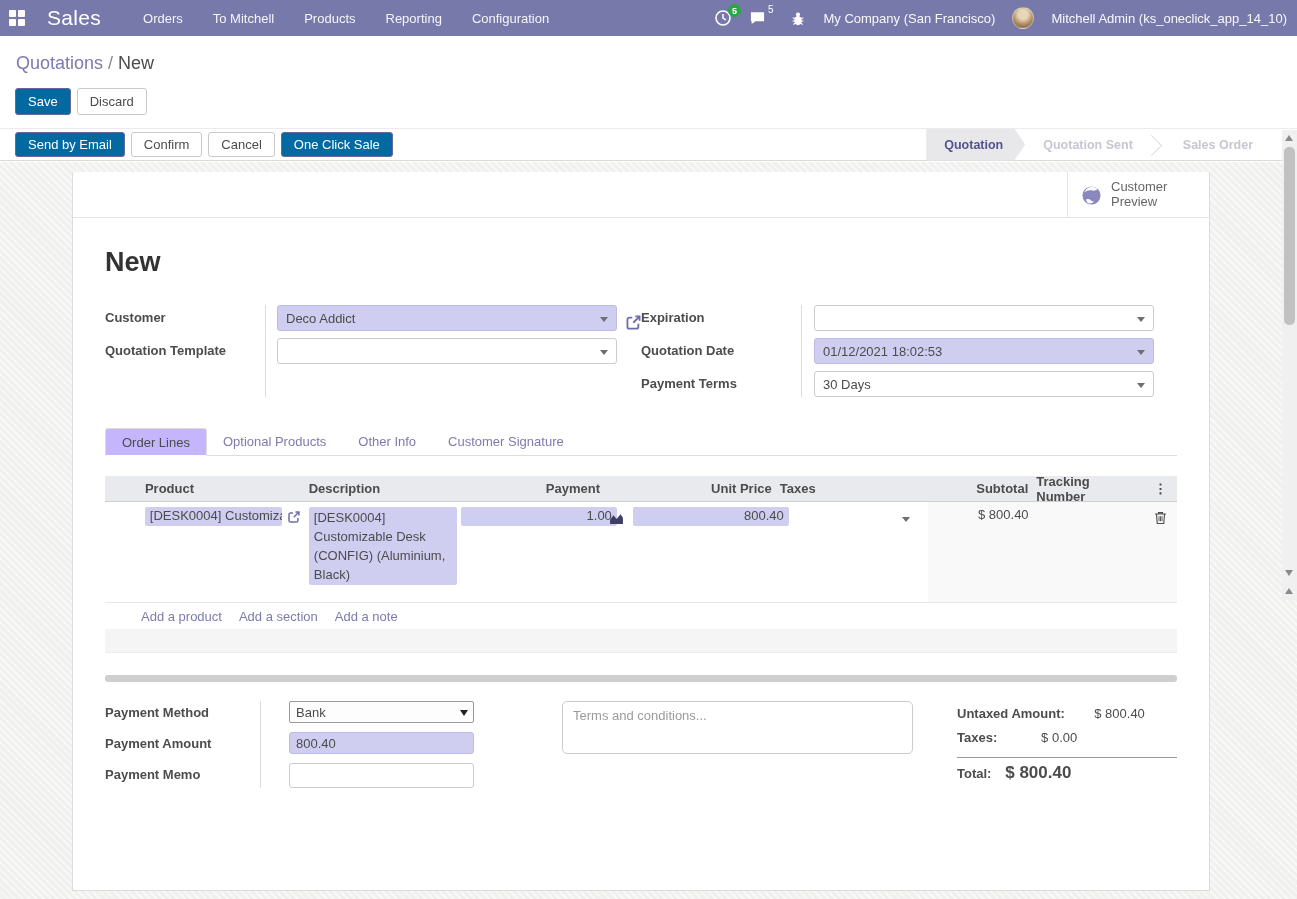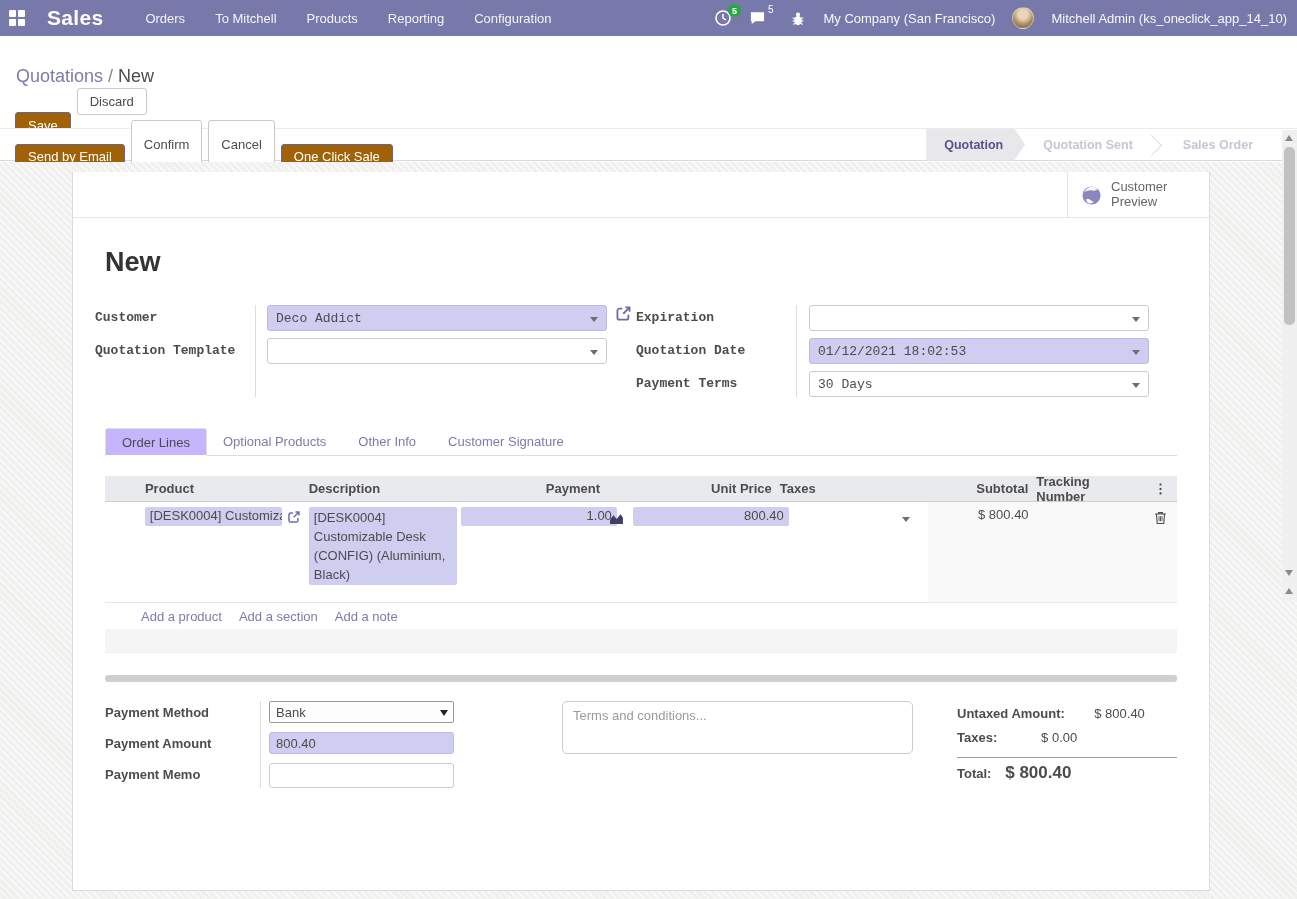--- a/index.html
+++ b/index.html
@@ -3,64 +3,64 @@
 <meta charset="utf-8">
 <style>
   * { box-sizing: border-box; margin: 0; padding: 0; }
   html,body { width:1297px; height:899px; overflow:hidden; }
   body { font-family:"Liberation Sans", sans-serif; font-size:13px; color:#4c4c4c; background:#fff; position:relative; }
 
   
   .topbar { position:absolute; top:0; left:0; width:100%; height:36px; background:#7779ab; display:flex; align-items:center; color:#fff; z-index:30; }
   .apps-icon { width:17px; height:17px; margin-left:9px; display:grid; grid-template-columns:7px 7px; grid-template-rows:7px 7px; gap:2px; cursor:pointer; }
   .apps-icon span { background:#fff; border-radius:1px; }
-  .brand { font-size:21px; font-weight:bold; margin:0 42px 0 21px; letter-spacing:.3px; cursor:pointer; }
+  .brand { font-size:21px; font-weight:normal; margin:0 42px 0 21px; letter-spacing:.3px; cursor:pointer; }
   .topmenu { display:flex; gap:30px; }
   .topmenu .mitem { color:rgba(255,255,255,.92); cursor:pointer;text-align:right; }
   .topbar-right { margin-left:auto; display:flex; align-items:center; gap:17px; padding-right:10px; }
   .tb-icon { position:relative; display:flex; align-items:flex-start; cursor:pointer; }
   .badge { position:absolute; top:-5px; right:-9px; background:#28a745; color:#fff; font-size:9px; font-weight:bold; width:13px; height:13px; border-radius:50%; display:flex; align-items:center; justify-content:center; }
   .supcount { font-size:10px; color:#fff; margin-left:2px; margin-top:-6px; }
   .company-name, .user-name { color:rgba(255,255,255,.95); cursor:pointer; }
   .avatar { width:22px; height:22px; border-radius:50%; background:radial-gradient(circle at 50% 32%, #e9d6b8 28%, #a8885f 62%, #6c5438 100%); border:1px solid rgba(255,255,255,.4); cursor:pointer; }
 
   
-  .breadcrumb-row { position:absolute; top:49px; left:0; width:100%; height:50px; background:#fff; padding:17px 0 0 16px; }
+  .breadcrumb-row { position:absolute; top:36px; left:0; width:100%; height:50px; background:#fff; padding:17px 0 0 16px; }
   .breadcrumb { font-size:18px; }
   .bc-parent { color:#7c7bad; cursor:pointer; }
   .bc-sep { color:#888; }
   .bc-current { color:#4c4c4c; }
   .btn-row1 { position:absolute; top:86px; left:0; width:100%; height:42px; background:#fff; padding:2px 0 0 15px; display:flex; gap:6px; align-items:flex-start; }
   .btn { display:inline-block; border:1px solid #c9c9c9; background:#fff; color:#4c4c4c; font-size:13px; padding:5px 12px; border-radius:3px; cursor:pointer; font-family:"Liberation Sans",sans-serif; }
-  .btn.primary { background:#a16207; border-color:#676699; color:#fff;margin-top:24px; }
+  .btn.primary { background:#0369a1; border-color:#676699; color:#fff; }
   .btn-row2 { position:absolute; top:128px; left:0; width:100%; height:33px; background:#fff; border-top:1px solid #ebebeb; border-bottom:1px solid #d9d9d9; display:flex; align-items:center; padding-left:15px; }
   .btn-row2 .btn { padding:4px 12px; }
   .btn-row2 .grp { display:flex; gap:6px; }
 
   
   .statusbar { margin-left:auto; margin-right:26px; display:flex; align-items:center; height:32px; }
   .status-step { font-weight:bold; font-size:12.5px; line-height:32px; padding:0 18px; color:#c6c6d5; cursor:pointer; }
   .status-step.active { background:#e8e8eb; color:#55528f; padding:0 22px 0 18px;
       clip-path:polygon(0 0, calc(100% - 11px) 0, 100% 50%, calc(100% - 11px) 100%, 0 100%); }
   .status-sep { width:14px; height:32px; position:relative; overflow:hidden; }
   .status-sep::before { content:""; position:absolute; left:-7px; top:9px; width:14px; height:14px; border-top:1px solid #dcdce2; border-right:1px solid #dcdce2; transform:rotate(45deg); }
 
   
   .content { position:absolute; top:162px; left:0; right:0; bottom:0; background-color:#f0f0ef;
       background-image:repeating-linear-gradient(45deg, rgba(255,255,255,.55) 0 2px, transparent 2px 5px); }
   .sheet { position:absolute; left:72px; top:10px; width:1138px; height:719px; background:#fff; border:1px solid #dcdcdc; border-top:none; }
   .sheet-strip { height:46px; border-bottom:1px solid #e5e5e5; position:relative; }
   .preview-btn { position:absolute; right:0; top:0; width:142px; height:46px; border-left:1px solid #e5e5e5; display:flex; align-items:center; gap:9px; padding-left:13px; cursor:pointer; color:#666; line-height:1.15; }
   .sheet h1 { font-size:27px; color:#333; margin:29px 0 0 32px; }
 
-  .groups { display:flex; margin:27px 32px 0 22px;font-family:Liberation Mono, monospace; }
+  .groups { display:flex; margin:27px 32px 0 32px; }
   .o-group { width:50%; display:grid; grid-template-columns:160px 1fr; row-gap:7px; align-content:start; position:relative; }
   .o-group::before { content:""; position:absolute; left:160px; top:0; bottom:0; border-left:1px solid #ddd; }
   .o-label { font-weight:bold; color:#4c4c4c; line-height:26px; }
-  .o-fieldcell { padding-left:12px; display:flex; align-items:flex-start; gap:8px; }
+  .o-fieldcell { padding-left:12px; display:flex; align-items:flex-end; gap:8px; }
   .o-select { position:relative; width:340px; height:26px; border:1px solid #ccc; border-radius:3px; background:#fff; padding:5px 22px 0 8px; cursor:pointer; white-space:nowrap; overflow:hidden; }
   .o-select.hl { background:#cfcdf0; border-color:#bcbae6; }
   .caret { position:absolute; right:8px; top:11px; width:0; height:0; border-left:4px solid transparent; border-right:4px solid transparent; border-top:5px solid #6e6e6e; }
 
   
   .tabs { display:flex; margin:31px 32px 0 32px; border-bottom:1px solid #ddd; height:28px; }
   .tab { padding:0 16px; line-height:27px; color:#7c7bad; cursor:pointer; }
   .tab.active { color:#4c4c4c; background:#c4b5fd; border:1px solid #ddd; border-bottom:1px solid #fff; border-radius:3px 3px 0 0; margin-bottom:-1px; }
 
   
@@ -84,21 +84,21 @@
   .addrow { border-top:1px solid #e8e8e8; height:27px; align-items:center; padding-left:36px; gap:17px; }
   .addlink { color:#7c7bad; cursor:pointer; }
   .emptyrow { height:24px; background:#f5f5f6; border-bottom:1px solid #ececec; }
   .hscroll { margin-top:22px; height:7px; background:#cfcfcf; border-radius:3px; cursor:pointer; }
 
   
   .bottom { display:flex; margin:19px 32px 0 32px; }
   .pay-group { width:420px; display:grid; grid-template-columns:155px 1fr; row-gap:7px; align-content:start; position:relative; }
   .pay-group::before { content:""; position:absolute; left:155px; top:0; bottom:0; border-left:1px solid #ddd; }
   .pay-label { font-weight:bold; line-height:24px; }
-  .pay-cell { padding-left:9px; }
+  .pay-cell { padding-left:9px;margin-left:20px; }
   .nselect { position:relative; width:185px; height:22px; border:1px solid #999; border-radius:2px; background:#fdfdfd; padding:3px 18px 0 6px; cursor:pointer; }
   .nselect .ncaret { position:absolute; right:5px; top:8px; width:0;height:0; border-left:4px solid transparent; border-right:4px solid transparent; border-top:6px solid #222; }
   .inp { width:185px; height:22px; border:1px solid #ccc; border-radius:3px; padding:0 6px; font-family:"Liberation Sans",sans-serif; font-size:13px; color:#4c4c4c; }
   .inp.hl { background:#cfcdf0; border-color:#bcbae6; }
   .inp.memo { height:25px; }
   .terms { margin-left:37px; }
   .terms textarea { width:351px; height:53px; border:1px solid #ccc; border-radius:5px; padding:6px 10px; resize:none; font-family:"Liberation Sans",sans-serif; font-size:13px; color:#4c4c4c; }
   .terms textarea::placeholder { color:#9b9b9b; }
   .totals { margin-left:auto; width:220px; padding-top:5px; }
   .t-row { display:flex; align-items:baseline; height:24px; }

